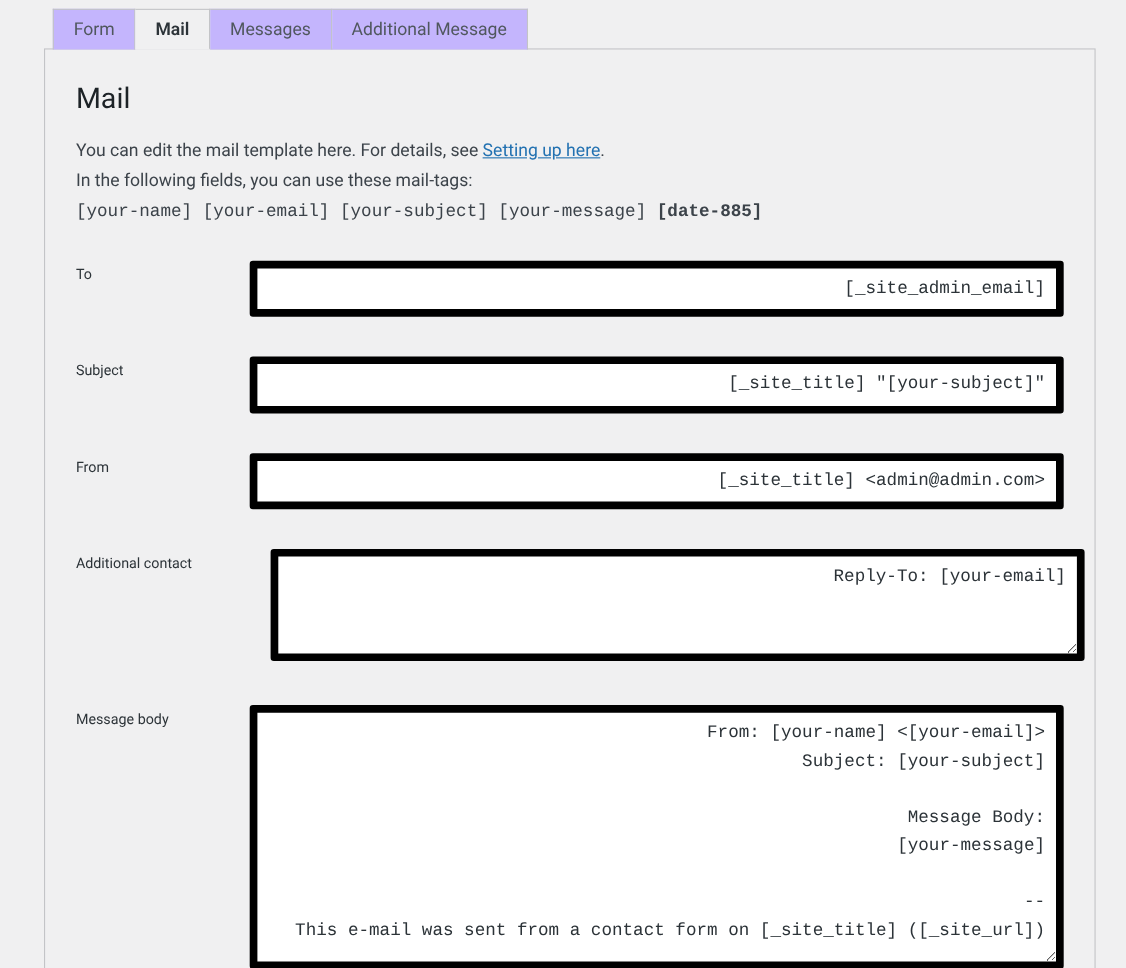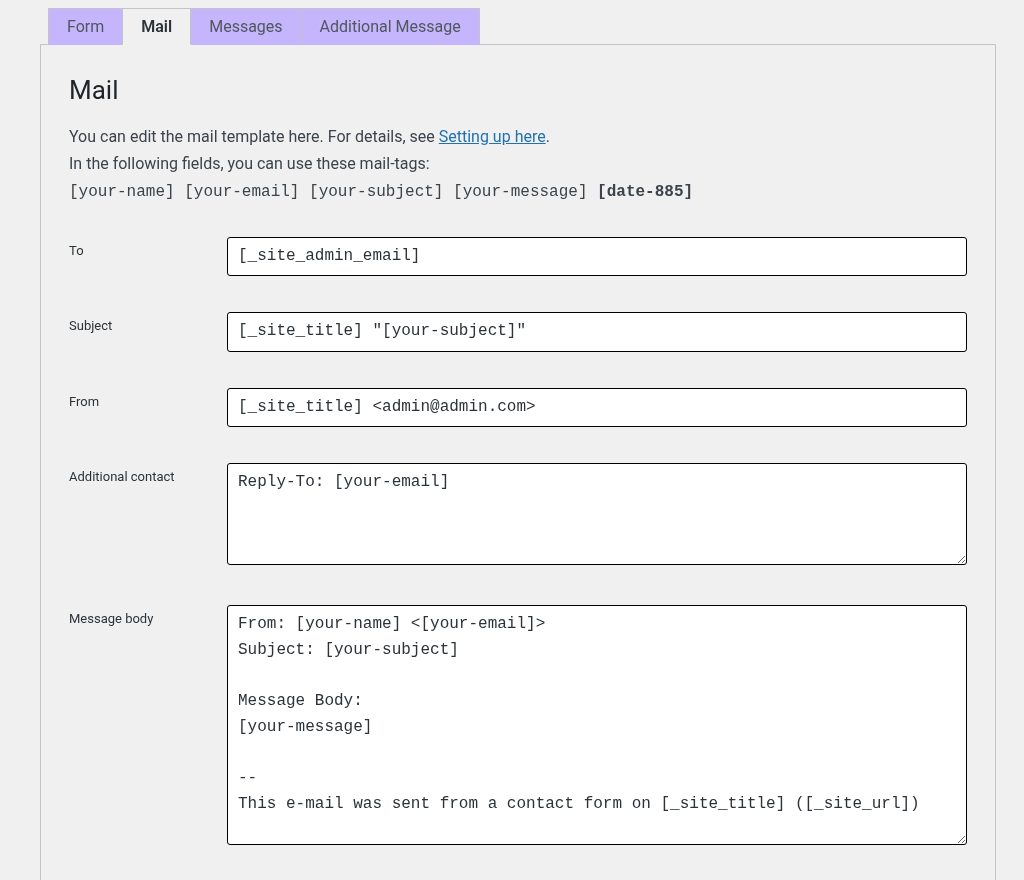--- a/index.html
+++ b/index.html
@@ -86,31 +86,32 @@
       padding-top: 6px;
       font-size: 13px;
       color: #2c3338;
     }
     .form-row .field {
       flex: 1;
     }
     input[type=text], textarea {
       width: 100%;
       padding: 6px 10px;
-      border: 1px solid #000000;
+      border: 7px solid #000000;
       background: #fff;
       font-family: Consolas, Monaco, "Courier New", monospace;
       font-size: 16px;
       color: #2c3338;
       line-height: 1.6;
       border-radius: 3px;
       box-shadow: 0 0 0 transparent;
+      text-align: right;
     }
     textarea { resize: vertical; }
-    textarea.headers { height: 102px; }
+    textarea.headers { height: 102px; margin-left: 19px; }
     textarea.body { height: 240px; }
   </style>
 </head>
 <body>
 
 <div class="wrap">
   <div class="tabs">
     <div class="tab">Form</div>
     <div class="tab active">Mail</div>
     <div class="tab">Messages</div>

